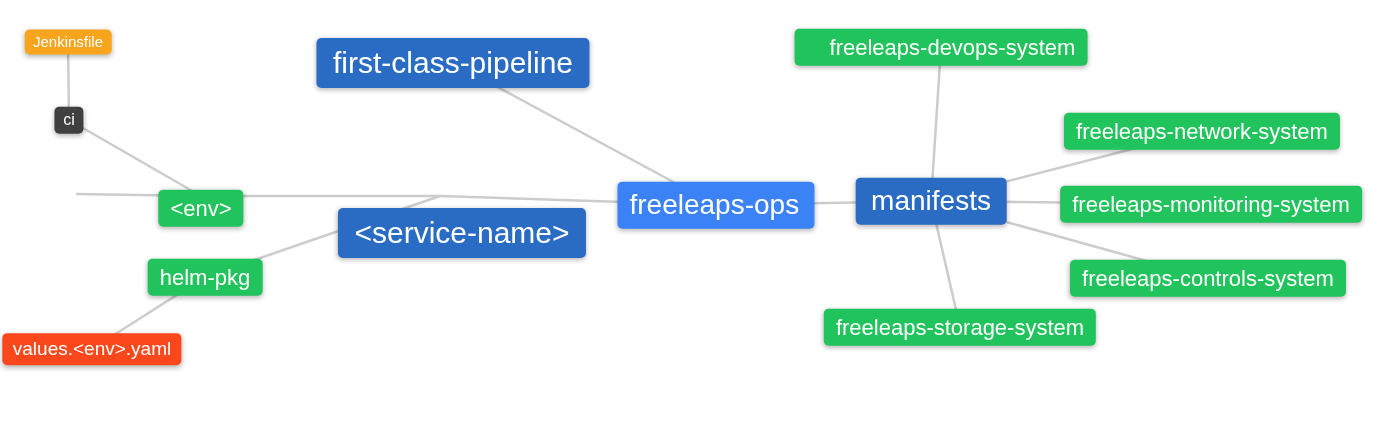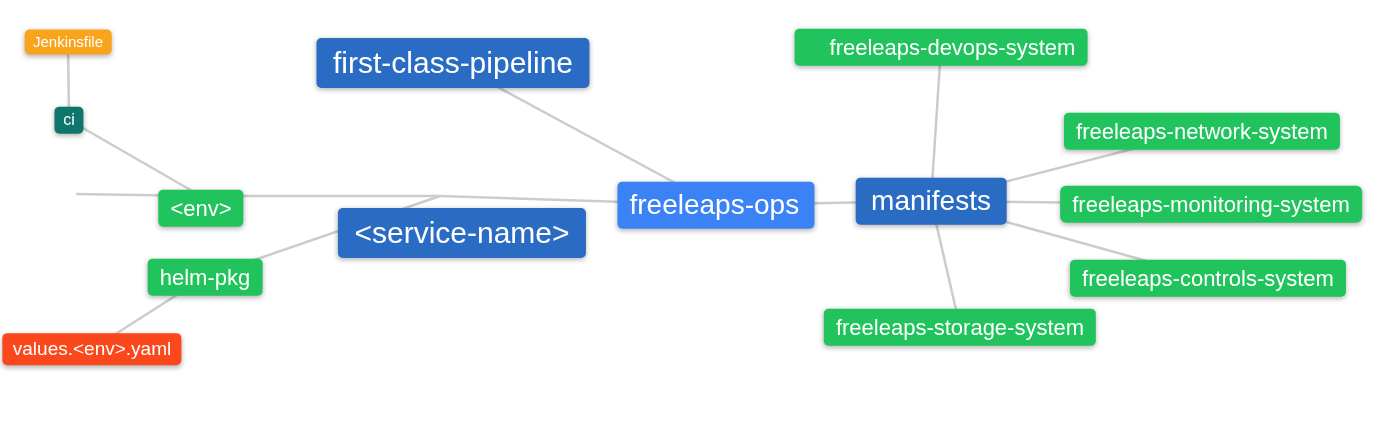--- a/index.html
+++ b/index.html
@@ -55,20 +55,20 @@
       <line x1="931" y1="201" x2="1208" y2="278" stroke="#cccccc" stroke-width="2.5"></line>
       <line x1="931" y1="201" x2="960" y2="327" stroke="#cccccc" stroke-width="2.5"></line>
     </svg>
 <div class="node" style="left: 716px; top: 205px; font-size: 28px; background: #3b82f6; padding-left: 12px;"><span>freeleaps-ops</span></div>
     <div class="node" style="left: 453px; top: 63px; font-size: 30px; background: rgb(42, 107, 195);"><span>first-class-pipeline</span></div>
     <div class="node" style="left: 462px; top: 196px; font-size: 30px; background: rgb(42, 107, 195); margin-top: 37px;"><span>&lt;service-name&gt;</span></div>
     <div class="node" style="left: 931px; top: 201px; font-size: 28px; background: rgb(42, 107, 195);"><span>manifests</span></div>
     <div class="node" style="left: 201px; top: 208px; font-size: 22px; background: rgb(33, 195, 92);"><span>&lt;env&gt;</span></div>
     <div class="node" style="left: 205px; top: 277px; font-size: 22px; background: rgb(33, 195, 92);"><span>helm-pkg</span></div>
     <div class="node" style="left: 68px; top: 42px; font-size: 15px; background: rgb(248, 164, 29);"><span>Jenkinsfile</span></div>
-    <div class="node" style="left: 69px; top: 120px; font-size: 16px; background: #0f766e; text-align: center;"><span>ci</span></div>
+    <div class="node" style="left: 69px; top: 120px; font-size: 16px; background: #404040; text-align: center;"><span>ci</span></div>
     <div class="node" style="left: 92px; top: 349px; font-size: 19px; background: rgb(250, 72, 28);"><span>values.&lt;env&gt;.yaml</span></div>
     <div class="node" style="left: 941px; top: 47px; font-size: 22px; background: rgb(33, 195, 92); padding-left: 35px;"><span>freeleaps-devops-system</span></div>
     <div class="node" style="left: 1202px; top: 131px; font-size: 22px; background: rgb(33, 195, 92);"><span>freeleaps-network-system</span></div>
-    <div class="node" style="left: 1211px; top: 204px; font-size: 22px; background: rgb(33, 195, 92); border-radius: 6px;"><span>freeleaps-monitoring-system</span></div>
+    <div class="node" style="left: 1211px; top: 204px; font-size: 22px; background: rgb(33, 195, 92);"><span>freeleaps-monitoring-system</span></div>
     <div class="node" style="left: 1208px; top: 278px; font-size: 22px; background: rgb(33, 195, 92);"><span>freeleaps-controls-system</span></div>
     <div class="node" style="left: 960px; top: 327px; font-size: 22px; background: rgb(33, 195, 92);"><span>freeleaps-storage-system</span></div>
   </div>
 
 </body></html>

